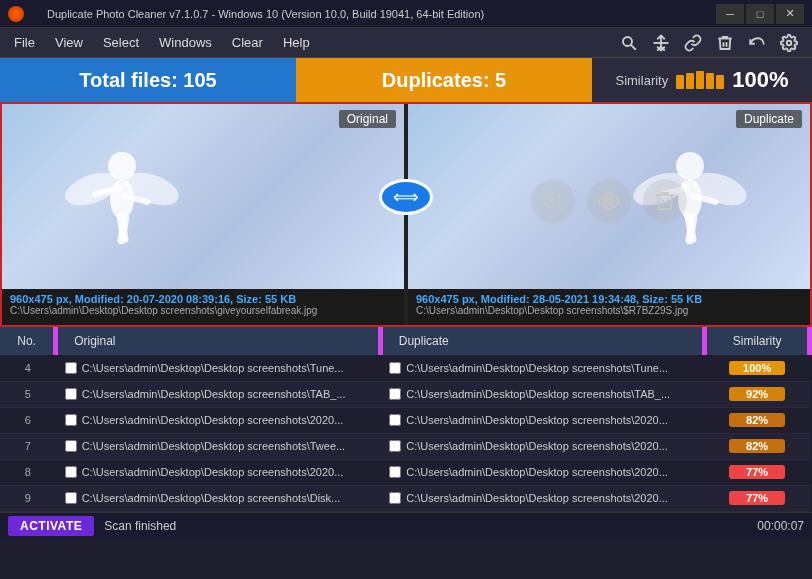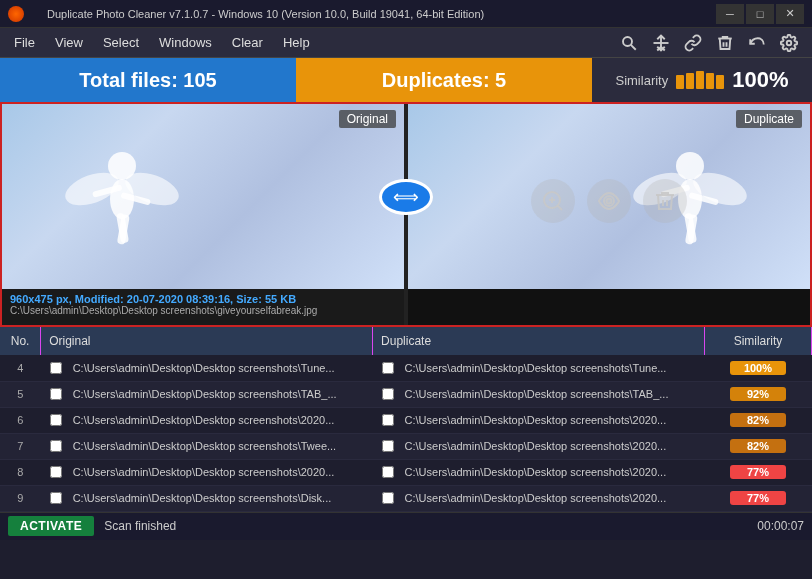--- a/index.html
+++ b/index.html
@@ -255,24 +255,24 @@
     table {
       width: 100%;
       border-collapse: collapse;
     }
     thead tr {
       background: #2b3a55;
       height: 28px;
     }
     thead th {
       text-align: left;
-      padding: 0 8px;
+      padding: 0 16px;
       font-size: 12px;
       color: #ddd;
-      border-right: 1px solid #d946ef;
+      border-right: 5px solid #d946ef;
       font-weight: 500;
     }
     thead th.no-col { width: 38px; text-align: center; }
     thead th.orig-col { width: 310px; }
     thead th.dup-col { width: 310px; }
     thead th.sim-col { width: 100px; text-align: center; }
 
     tbody tr {
       height: 26px;
       border-bottom: 1px solid #2a2a3e;
@@ -310,42 +310,42 @@
     .sim-pill.s77 { background: #ef4444; }
 
     .row-checkbox {
       width: 12px; height: 12px;
       margin: 0 3px;
       cursor: pointer;
     }
     .cell-with-cb {
       display: flex;
       align-items: center;
-      gap: 8px;
+      gap: 2px;
       overflow: hidden;
     }
     .cell-text {
       overflow: hidden;
       text-overflow: ellipsis;
       white-space: nowrap;
       flex: 1;
     }
 
     
     #bottom-bar {
       height: 28px;
       background: #1a1a2e;
       display: flex;
       align-items: center;
       padding: 0 8px;
       gap: 10px;
       border-top: 1px solid #333;
     }
     #activate-btn {
-      background: #15803d;
+      background: #6d28d9;
       color: #fff;
       border: none;
       padding: 3px 12px;
       font-size: 12px;
       font-weight: bold;
       cursor: pointer;
       border-radius: 2px;
       letter-spacing: 0.5px;
     }
     #status-text {
@@ -512,20 +512,24 @@
           <svg width="24" height="24" viewBox="0 0 24 24" fill="none" stroke="rgba(200,200,200,0.9)" stroke-width="2">
             <polyline points="3 6 5 6 21 6"></polyline>
               <path d="M19 6l-1 14H6L5 6"></path>
             <path d="M10 11v6"></path>
               <path d="M14 11v6"></path>
               <path d="M9 6V4h6v2"></path>
           </svg>
         </div>
       </div>
     </div>
+    <div class="preview-meta">
+      <div class="meta-size">960x475 px, Modified: 28-05-2021 19:34:48, Size: 55 KB</div>
+      <div class="meta-path">C:\Users\admin\Desktop\Desktop screenshots\$R7BZ29S.jpg</div>
+    </div>
   </div>
 </div>
 
 <div id="table-area">
   <table>
     <thead>
       <tr>
         <th class="no-col">No.</th>
         <th class="orig-col">Original</th>
         <th class="dup-col">Duplicate</th>

